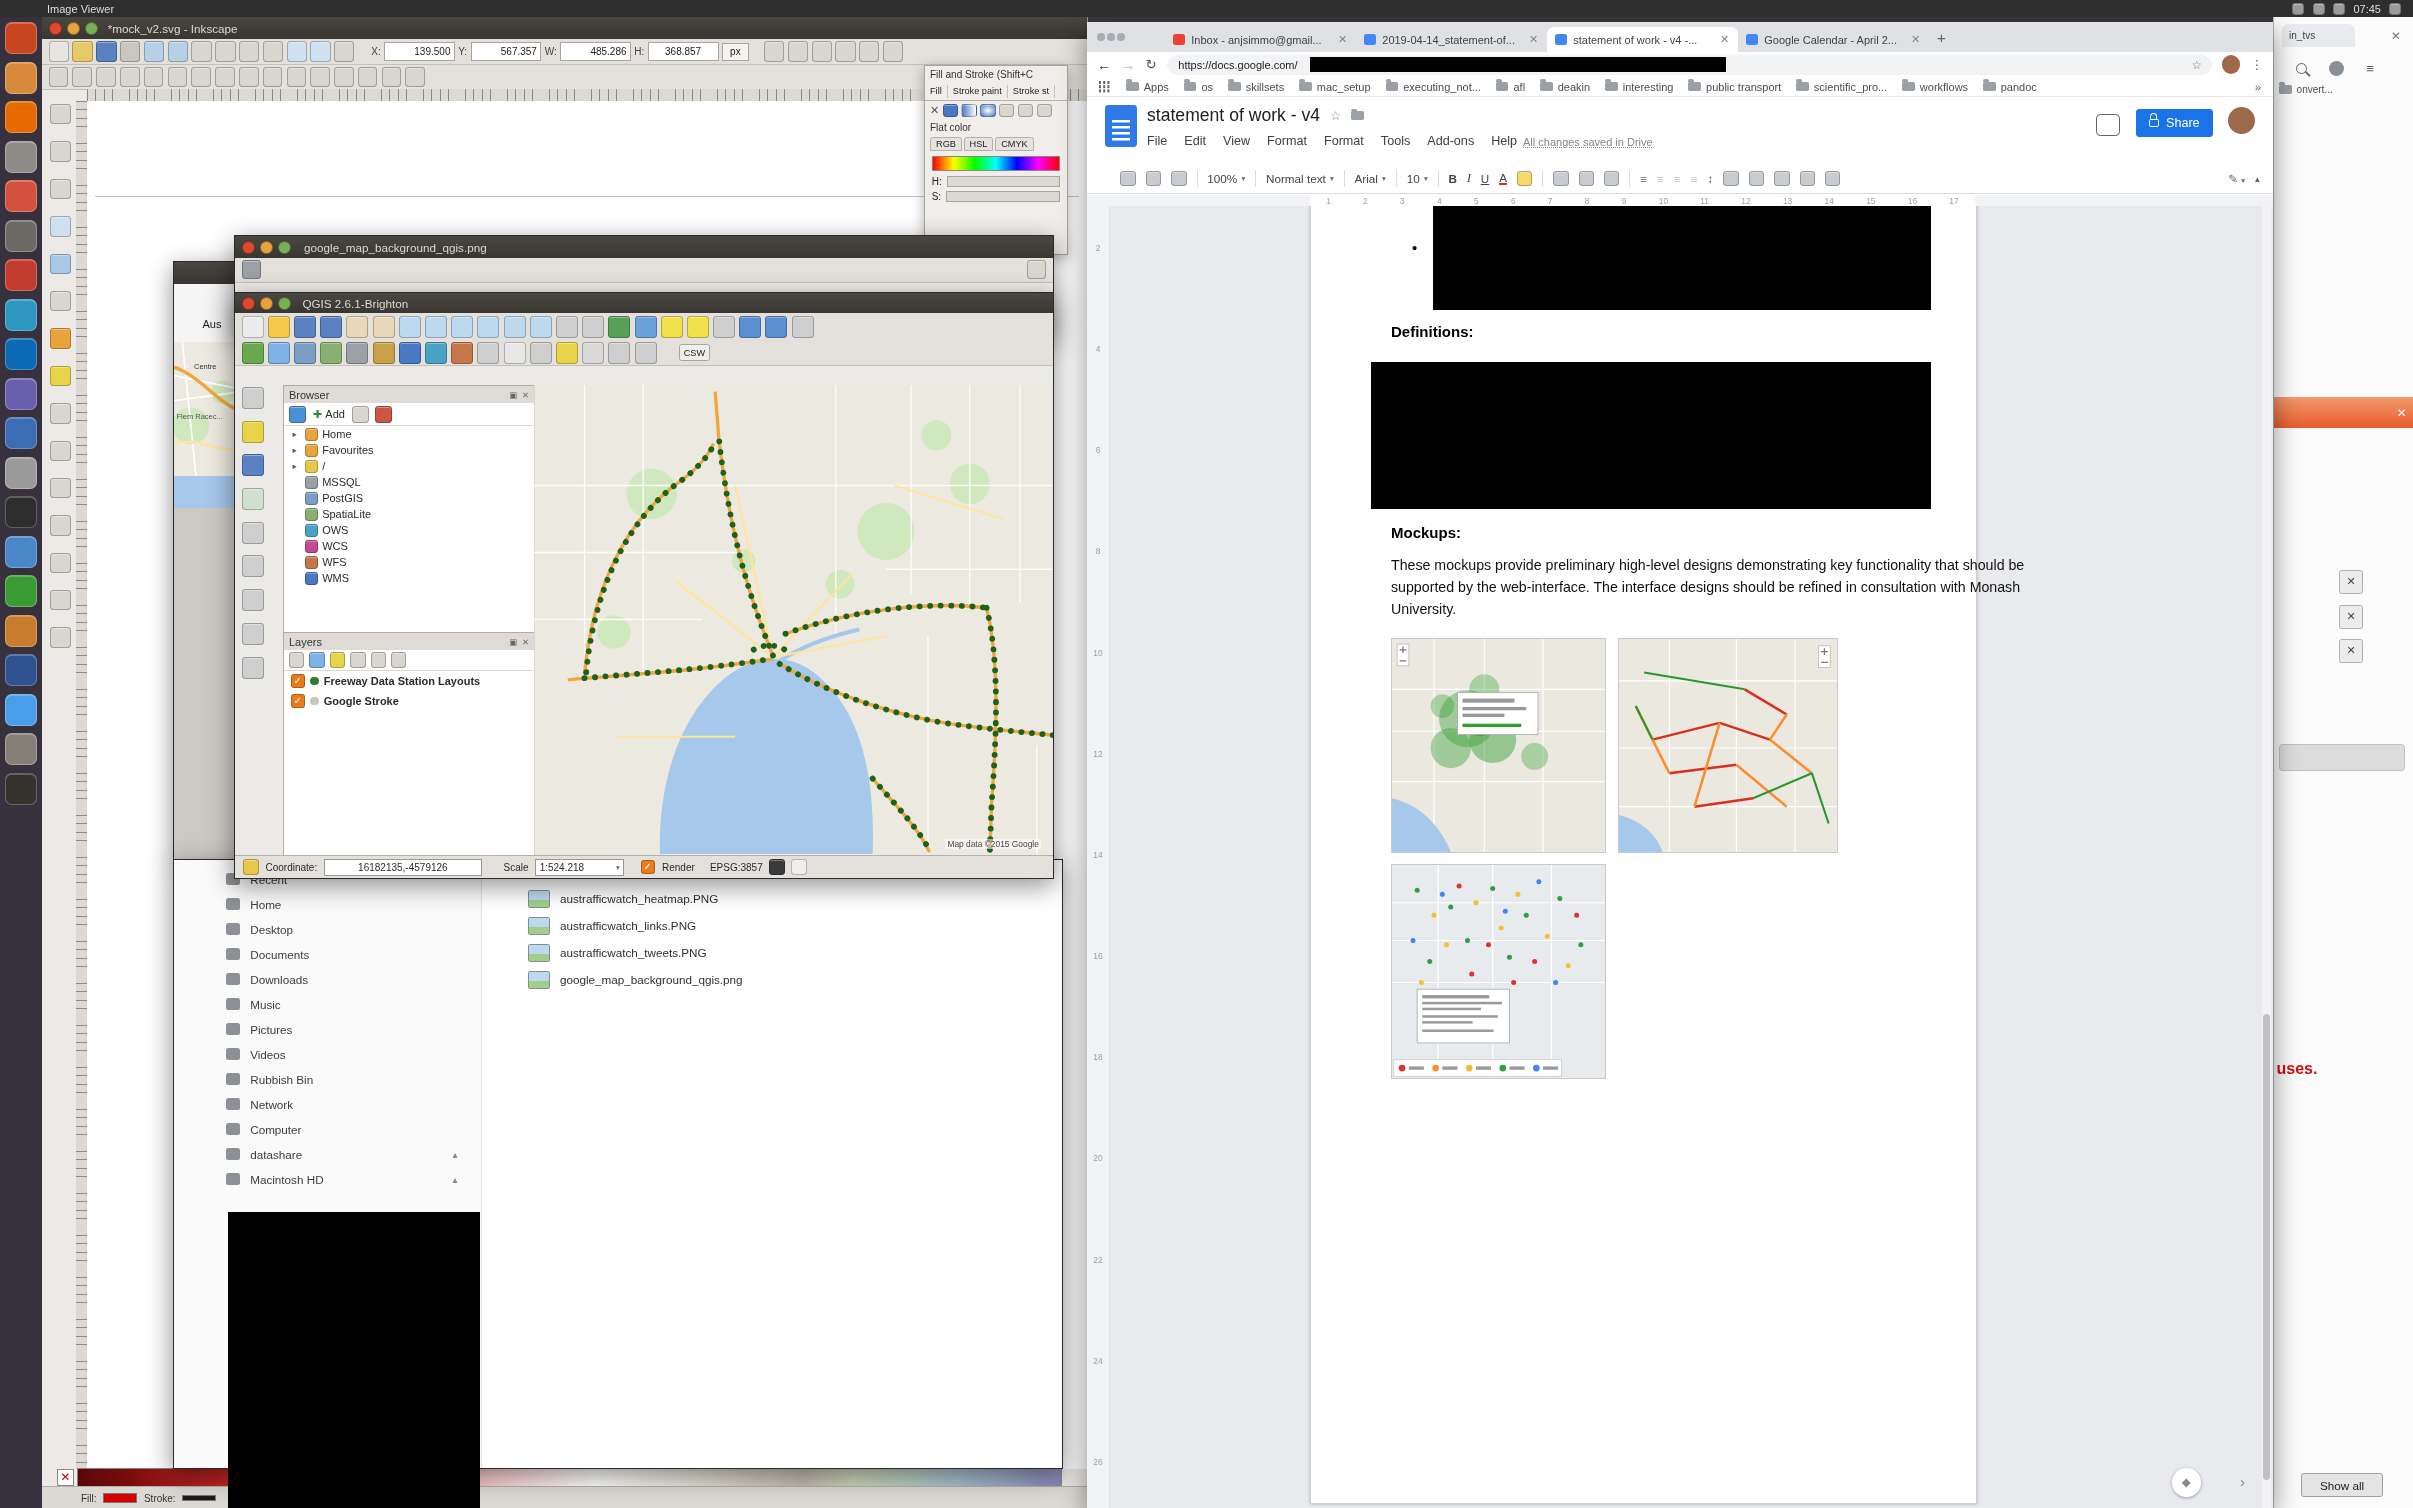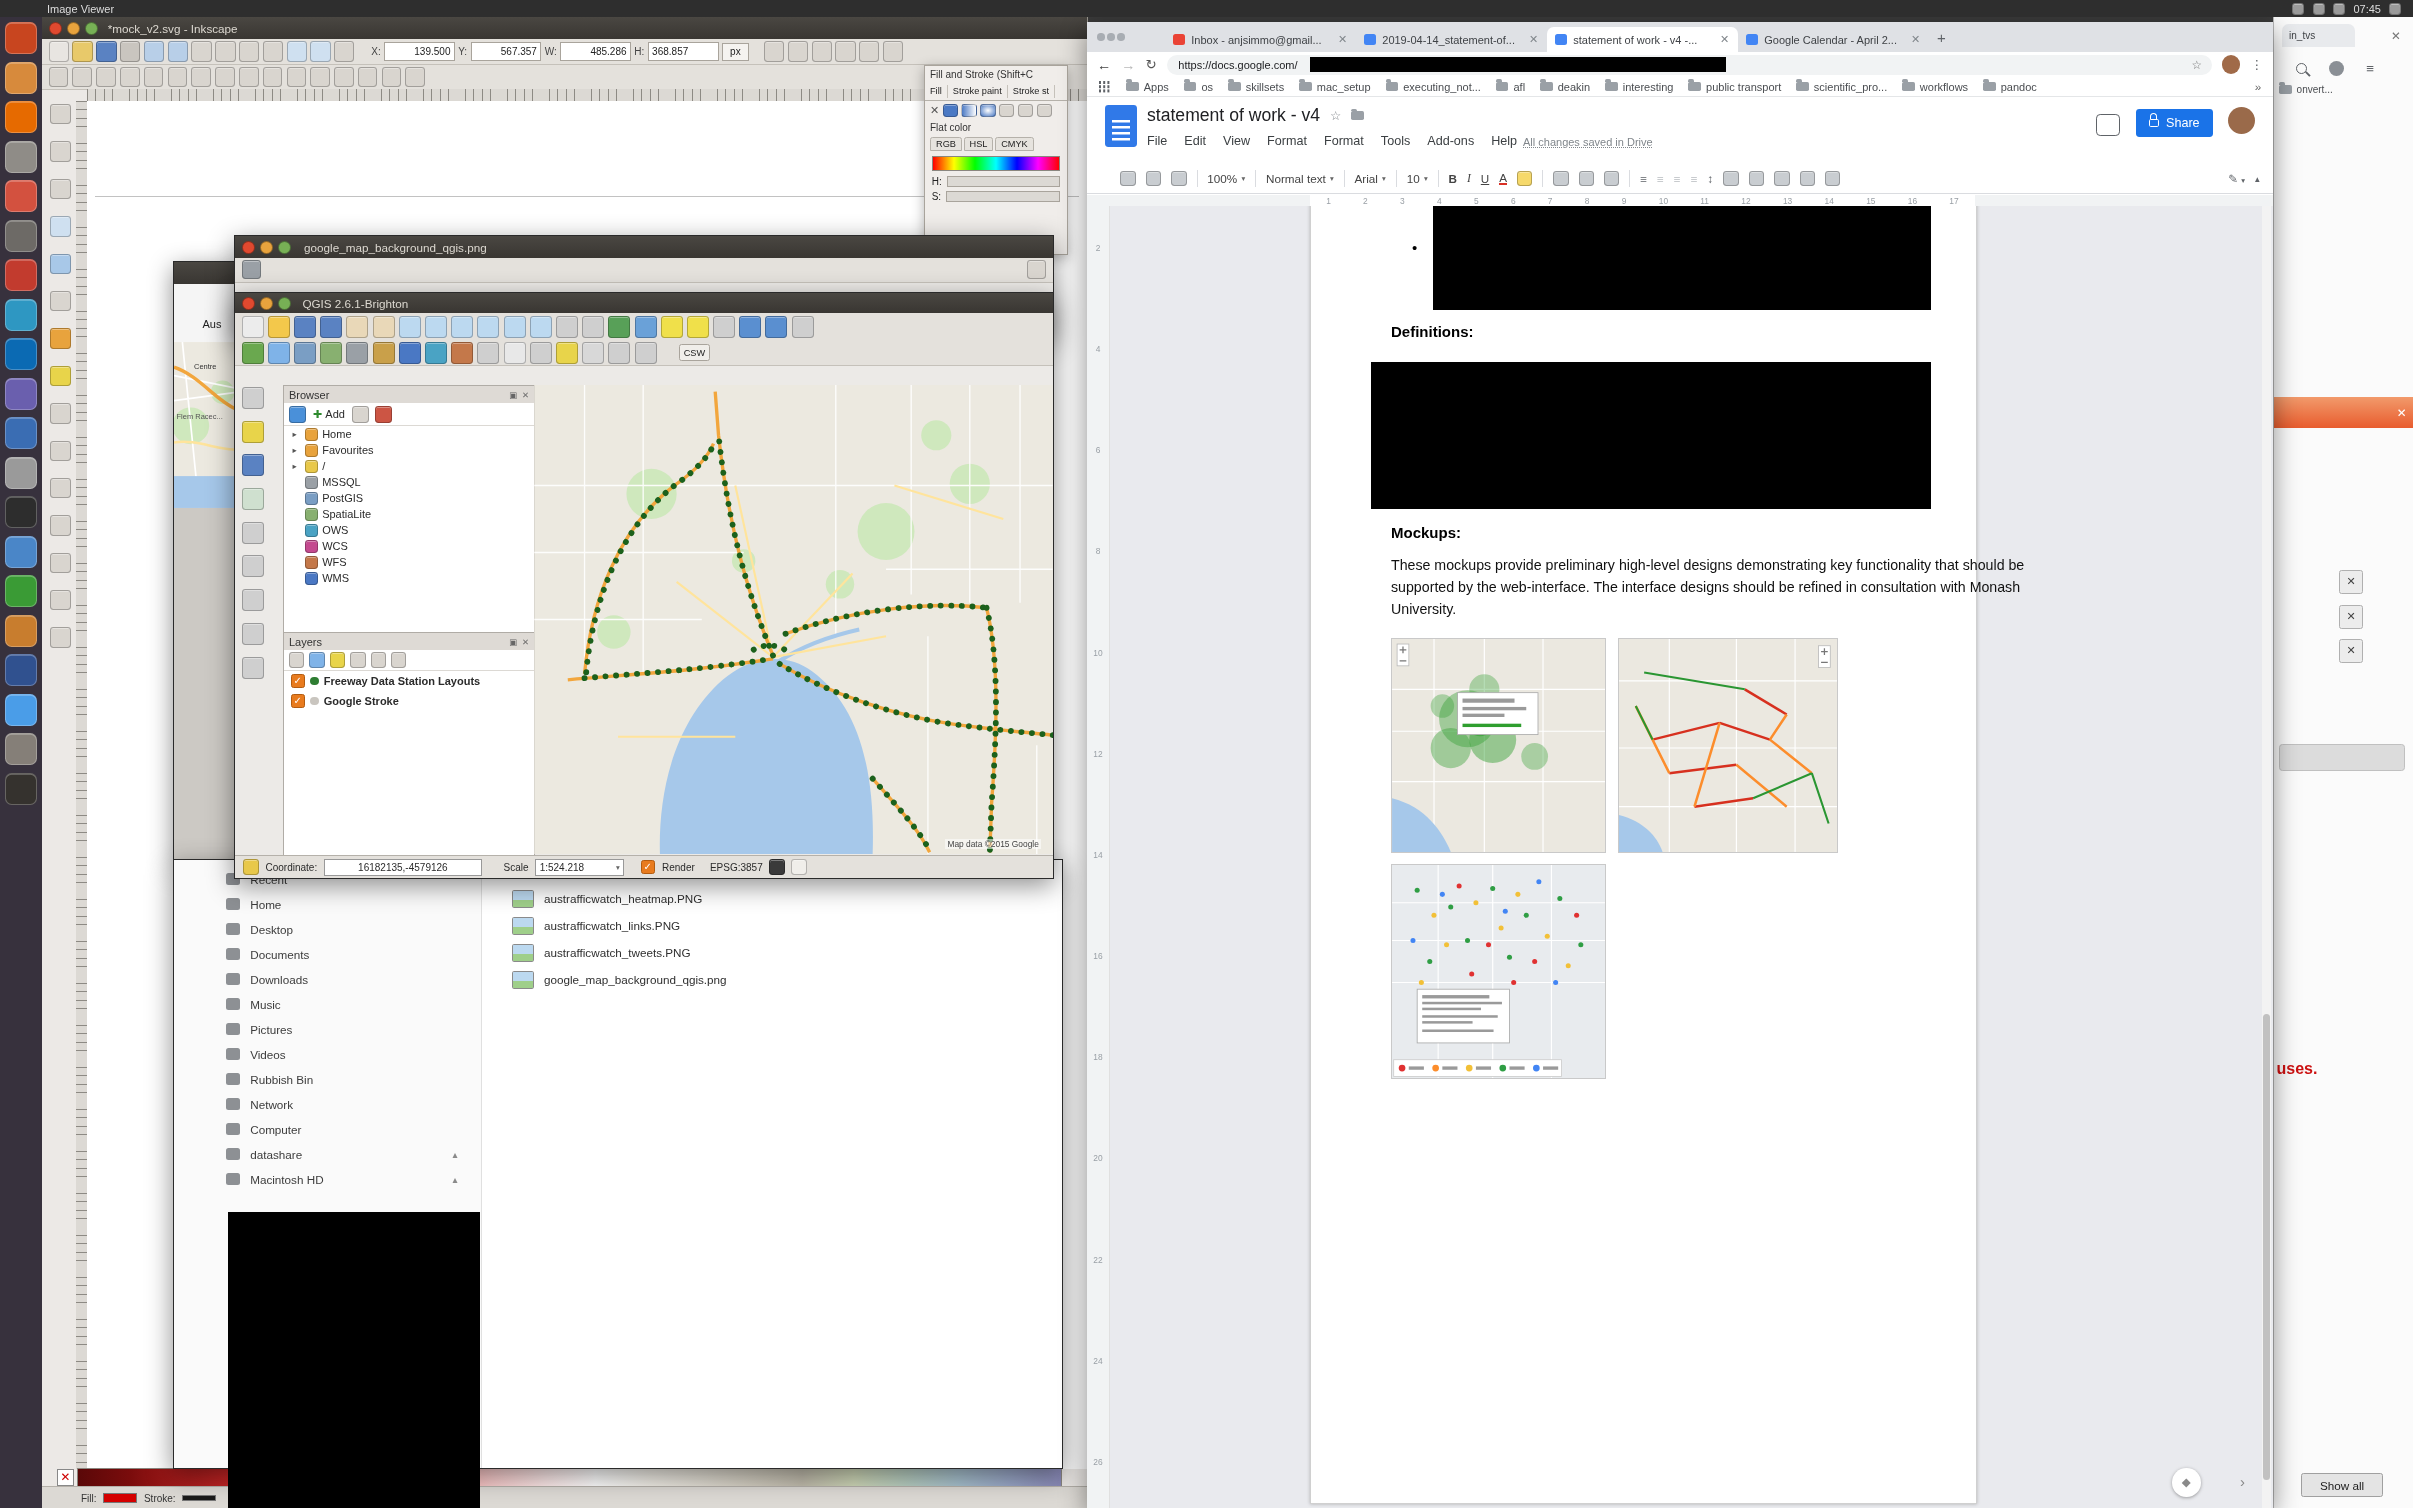--- a/index.html
+++ b/index.html
@@ -71,21 +71,21 @@
           <div class="micon" style="width: 18.4px; height: 18.4px; background: rgb(207, 224, 240);"></div>
           <div class="micon" style="width: 18.4px; height: 18.4px; background: rgb(217, 213, 207);"></div>
         </div>
     <span style="font-size:10px;color:#444;margin-left:13.4px">X:</span>
     <span style="width:62px;height:16px;background:#fff;border:0.8px solid #a9a49c;font-size:10px;text-align:right;padding:0.8px 3.4px;line-height:16px">139.500</span>
     <span style="font-size:10px;color:#444">Y:</span>
     <span style="width:62px;height:16px;background:#fff;border:0.8px solid #a9a49c;font-size:10px;text-align:right;padding:0.8px 3.4px;line-height:16px">567.357</span>
     <span style="font-size:10px;color:#444">W:</span>
     <span style="width:62px;height:16px;background:#fff;border:0.8px solid #a9a49c;font-size:10px;text-align:right;padding:0.8px 3.4px;line-height:16px">485.286</span>
     <span style="font-size:10px;color:#444">H:</span>
-    <span style="width:62px;height:16px;background:#fff;border:0.8px solid #a9a49c;font-size:10px;text-align:left;padding:0.8px 3.4px;line-height:16px">368.857</span>
+    <span style="width:62px;height:16px;background:#fff;border:0.8px solid #a9a49c;font-size:10px;text-align:center;padding:0.8px 3.4px;line-height:16px">368.857</span>
     <span style="width:25px;height:16px;background:#f5f3f0;border:0.8px solid #a9a49c;font-size:10px;text-align:center;line-height:16px">px</span>
     <div class="flex" style="gap:3.4px;margin-left:11.7px">
 
     <div class="micon" style="width: 18.4px; height: 18.4px; background: rgb(217, 213, 207);"></div>
           <div class="micon" style="width: 18.4px; height: 18.4px; background: rgb(217, 213, 207);"></div>
           <div class="micon" style="width: 18.4px; height: 18.4px; background: rgb(217, 213, 207);"></div>
           <div class="micon" style="width: 18.4px; height: 18.4px; background: rgb(217, 213, 207);"></div>
           <div class="micon" style="width: 18.4px; height: 18.4px; background: rgb(217, 213, 207);"></div>
           <div class="micon" style="width: 18.4px; height: 18.4px; background: rgb(217, 213, 207);"></div>
         </div>
@@ -279,21 +279,21 @@
         <span>datashare</span>
         <span style="position:absolute;right:23.5px;color:#8a8a8a;font-size:10px">▴</span>
       </div>
 
       <div class="siderow">
         <span class="sideicon"></span>
         <span>Macintosh HD</span>
         <span style="position:absolute;right:23.5px;color:#8a8a8a;font-size:10px">▴</span>
       </div>
     </div>
-  <div class="abs" style="left:308px;top:25px;right:0">
+  <div class="abs" style="left:324px;top:25px;right:0">
 
       <div class="filerow">
         <span class="thumb"></span>
         <span>austrafficwatch_heatmap.PNG</span>
       </div>
 
       <div class="filerow">
         <span class="thumb"></span>
         <span>austrafficwatch_links.PNG</span>
       </div>

